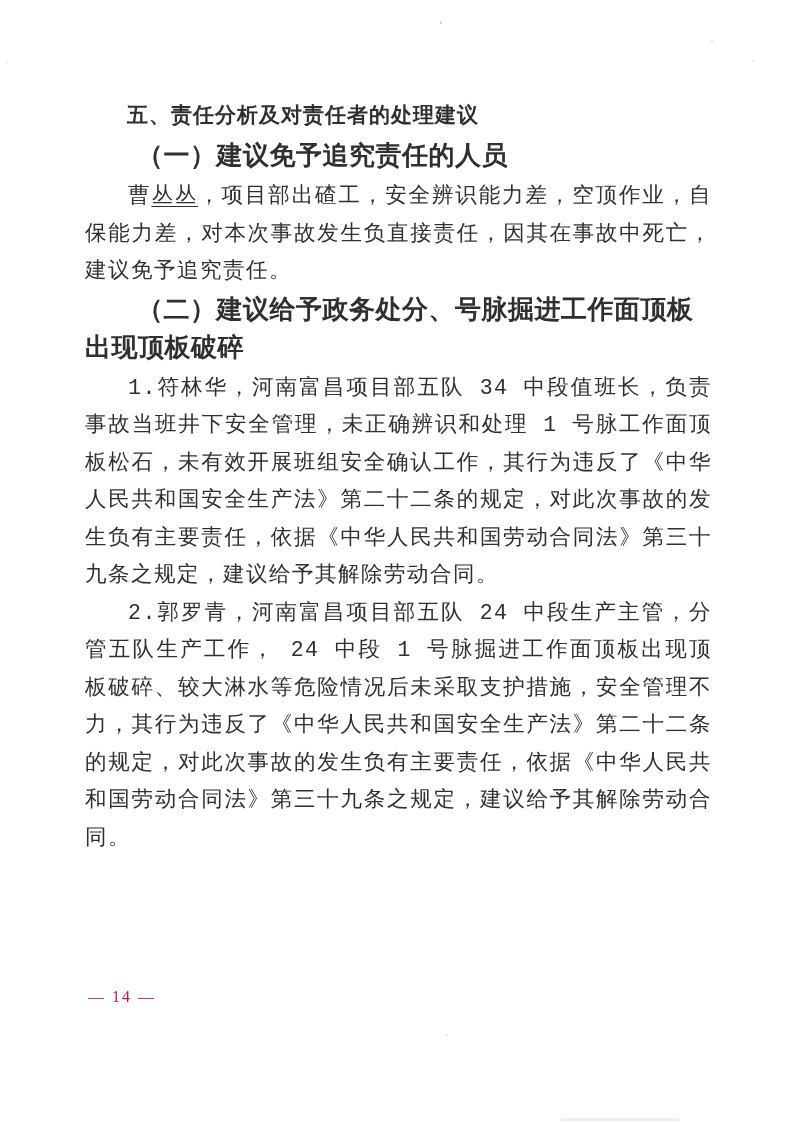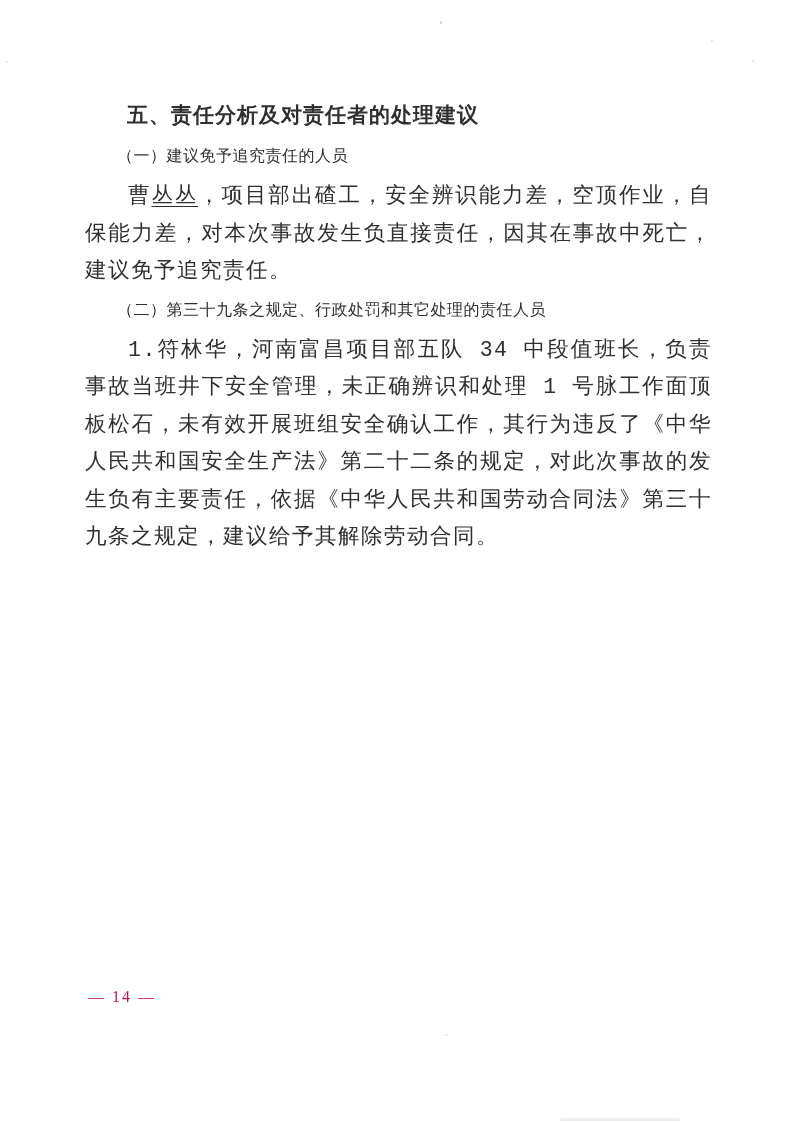--- a/index.html
+++ b/index.html
@@ -22,22 +22,22 @@
   .h-main {
     font-family: "DejaVu Sans", "Liberation Sans", sans-serif;
     font-weight: 600;
     font-size: 21px;
     line-height: 38px;
     letter-spacing: 1px;
     text-indent: 2em;
     margin-bottom: 3px;
   }
   .h-sub {
-    font-weight: 400;
-    font-size: 16px;
+    font-weight: 700;
+    font-size: 26px;
     line-height: 38px;
     letter-spacing: 0.5px;
     text-indent: 2em;
     margin-bottom: 3px;
   }
   .body-para {
     font-size: 21.5px;
     line-height: 37.5px;
     letter-spacing: 1.5px;
     text-align: justify;
@@ -79,24 +79,25 @@
 <div class="page">
 
   <div class="content">
 
     <h1 class="h-main">五、责任分析及对责任者的处理建议</h1>
 
     <h2 class="h-sub">（一）建议免予追究责任的人员</h2>
 
     <p class="body-para"><span>曹</span><span class="uname">丛丛</span><span>，项目部出碴工，安全辨识能力差，空顶作业，自保能力差，对本次事故发生负直接责任，因其在事故中死亡，建议免予追究责任。</span></p>
 
-    <h2 class="h-sub">（二）第三十九条之规定、行政处罚和其它处理的责任人员</h2>
+    <h2 class="h-sub">（二）建议给予政务处分、号脉掘进工作面顶板出现顶板破碎</h2>
 
     <p class="body-para">1.符林华，河南富昌项目部五队 34 中段值班长，负责事故当班井下安全管理，未正确辨识和处理 1 号脉工作面顶板松石，未有效开展班组安全确认工作，其行为违反了《中华人民共和国安全生产法》第二十二条的规定，对此次事故的发生负有主要责任，依据《中华人民共和国劳动合同法》第三十九条之规定，建议给予其解除劳动合同。</p>
 
+    <p class="body-para">2.郭罗青，河南富昌项目部五队 24 中段生产主管，分管五队生产工作， 24 中段 1 号脉掘进工作面顶板出现顶板破碎、较大淋水等危险情况后未采取支护措施，安全管理不力，其行为违反了《中华人民共和国安全生产法》第二十二条的规定，对此次事故的发生负有主要责任，依据《中华人民共和国劳动合同法》第三十九条之规定，建议给予其解除劳动合同。</p>
 
 
   </div>
 
   <div class="footer">— 14 —</div>
 
   <div class="speck s1"></div>
   <div class="speck s2"></div>
   <div class="speck s3"></div>
   <div class="speck s4"></div>

